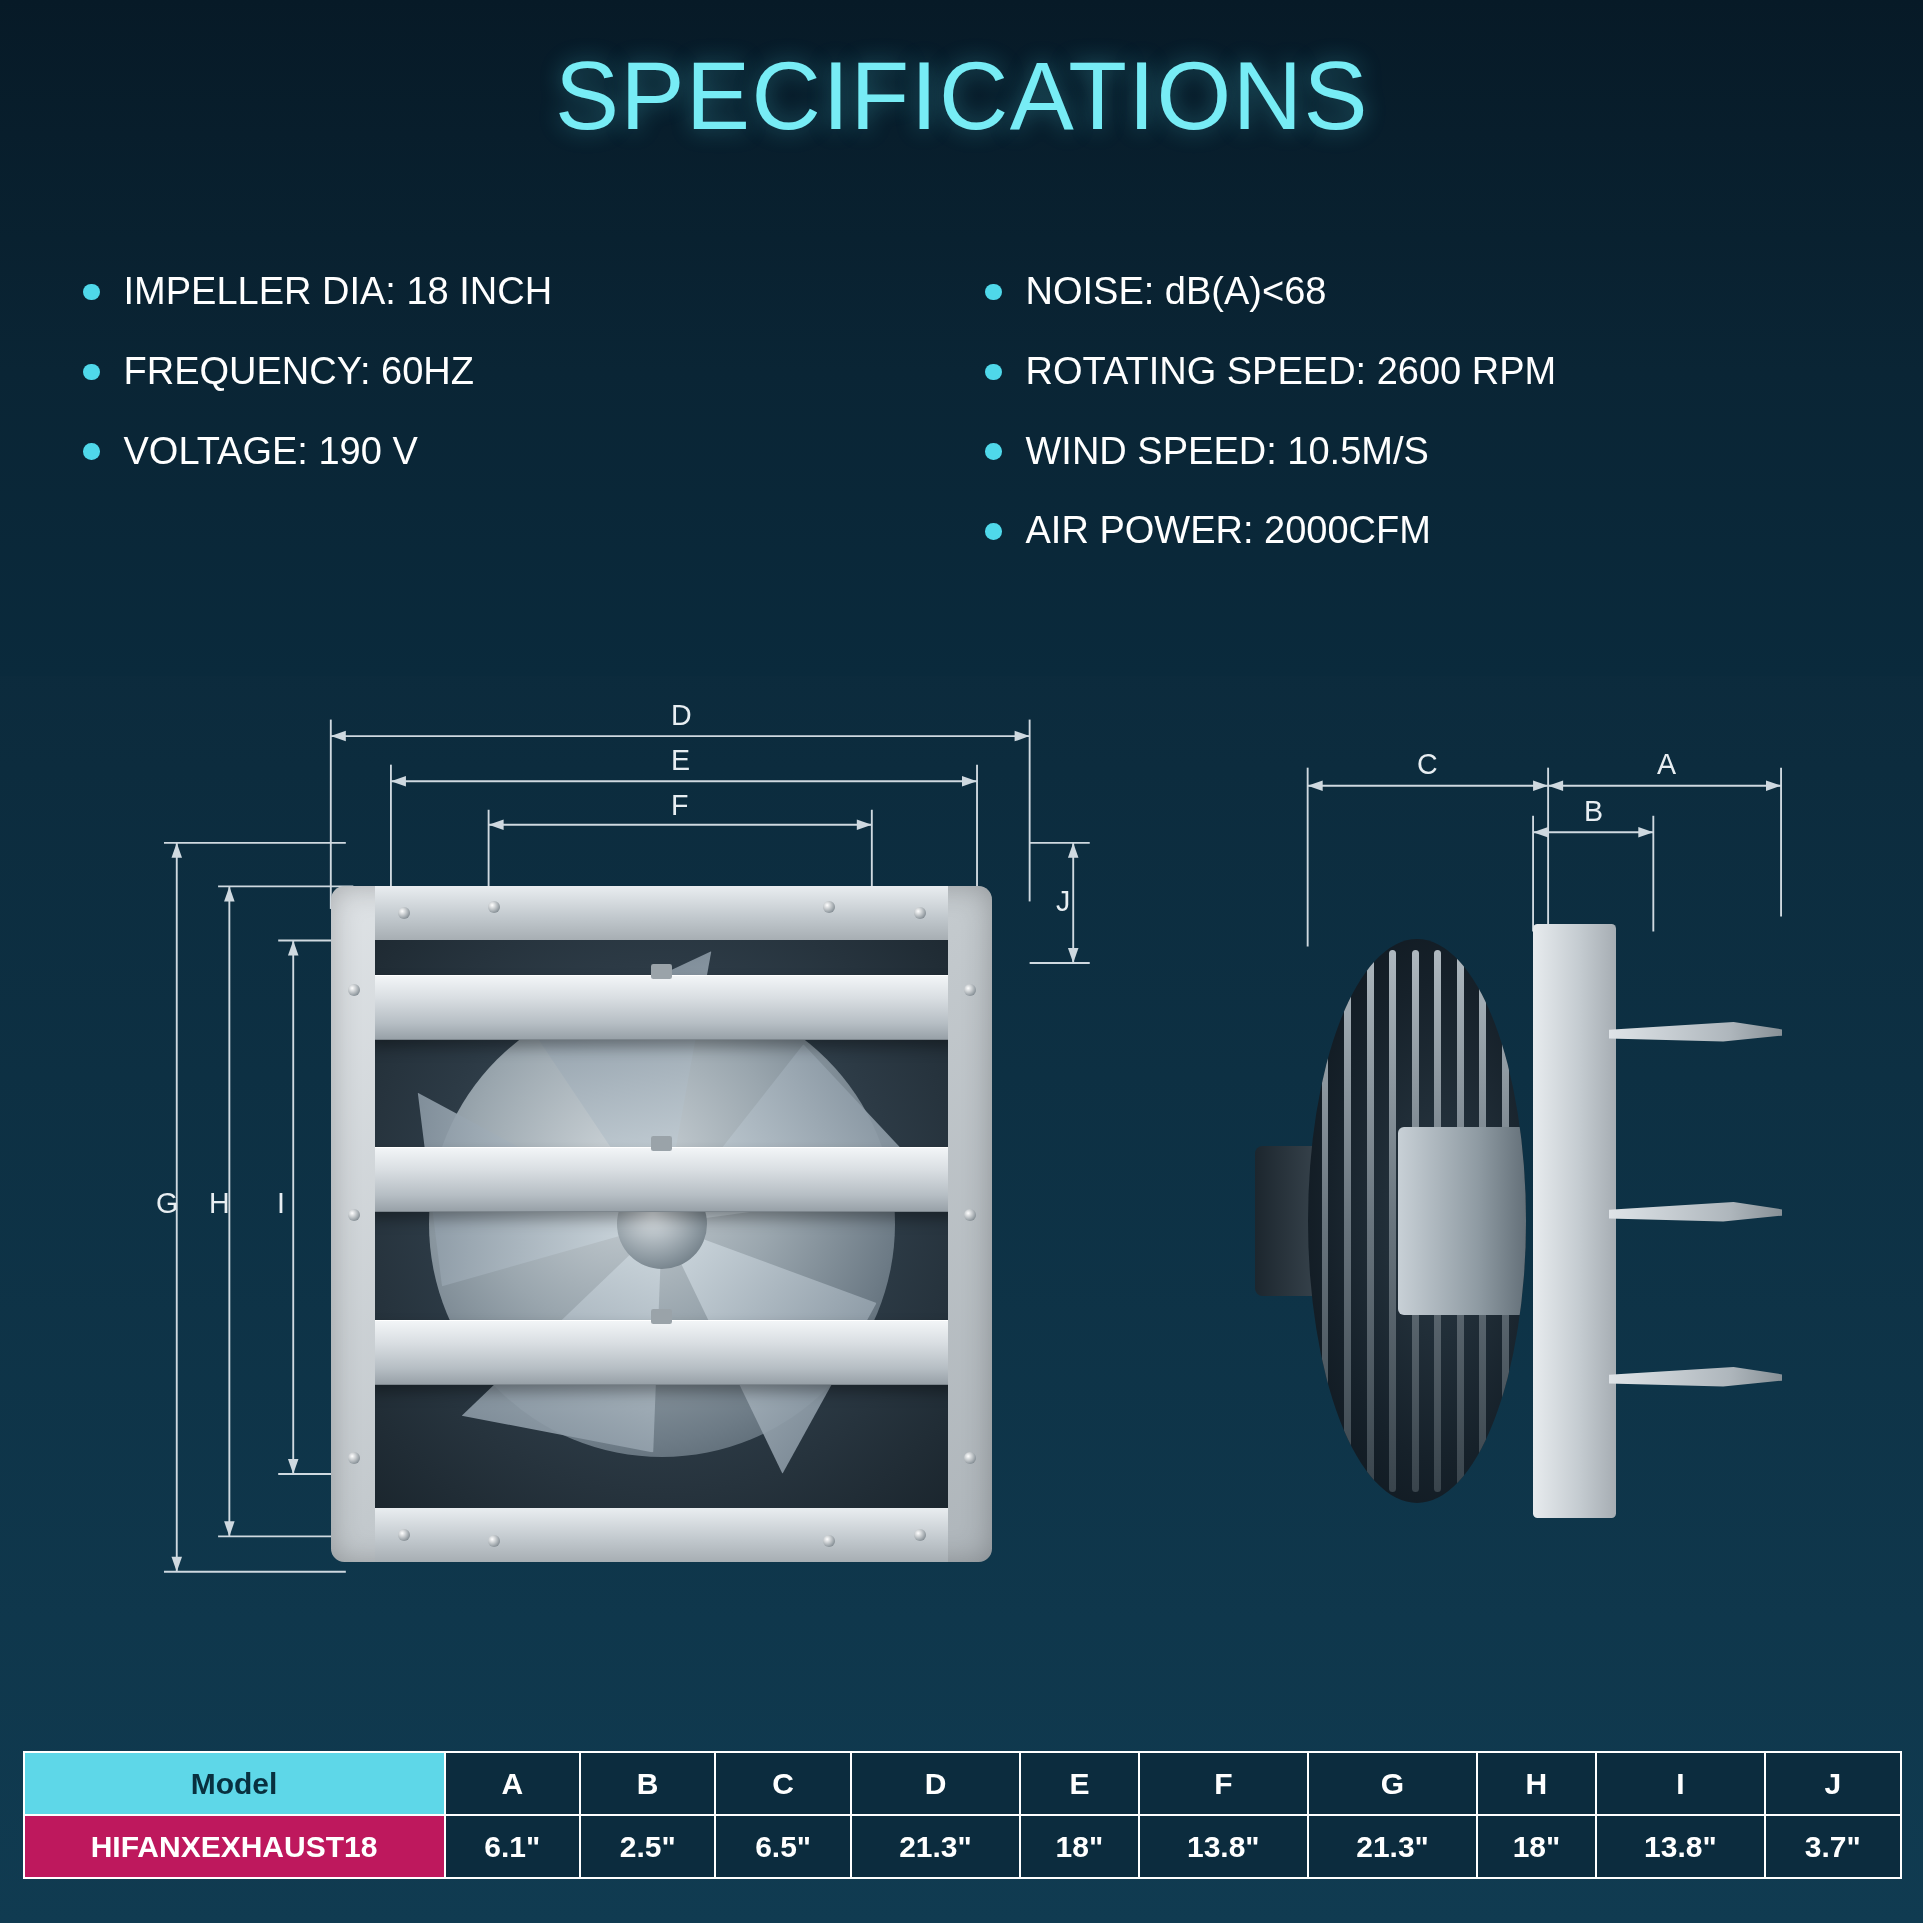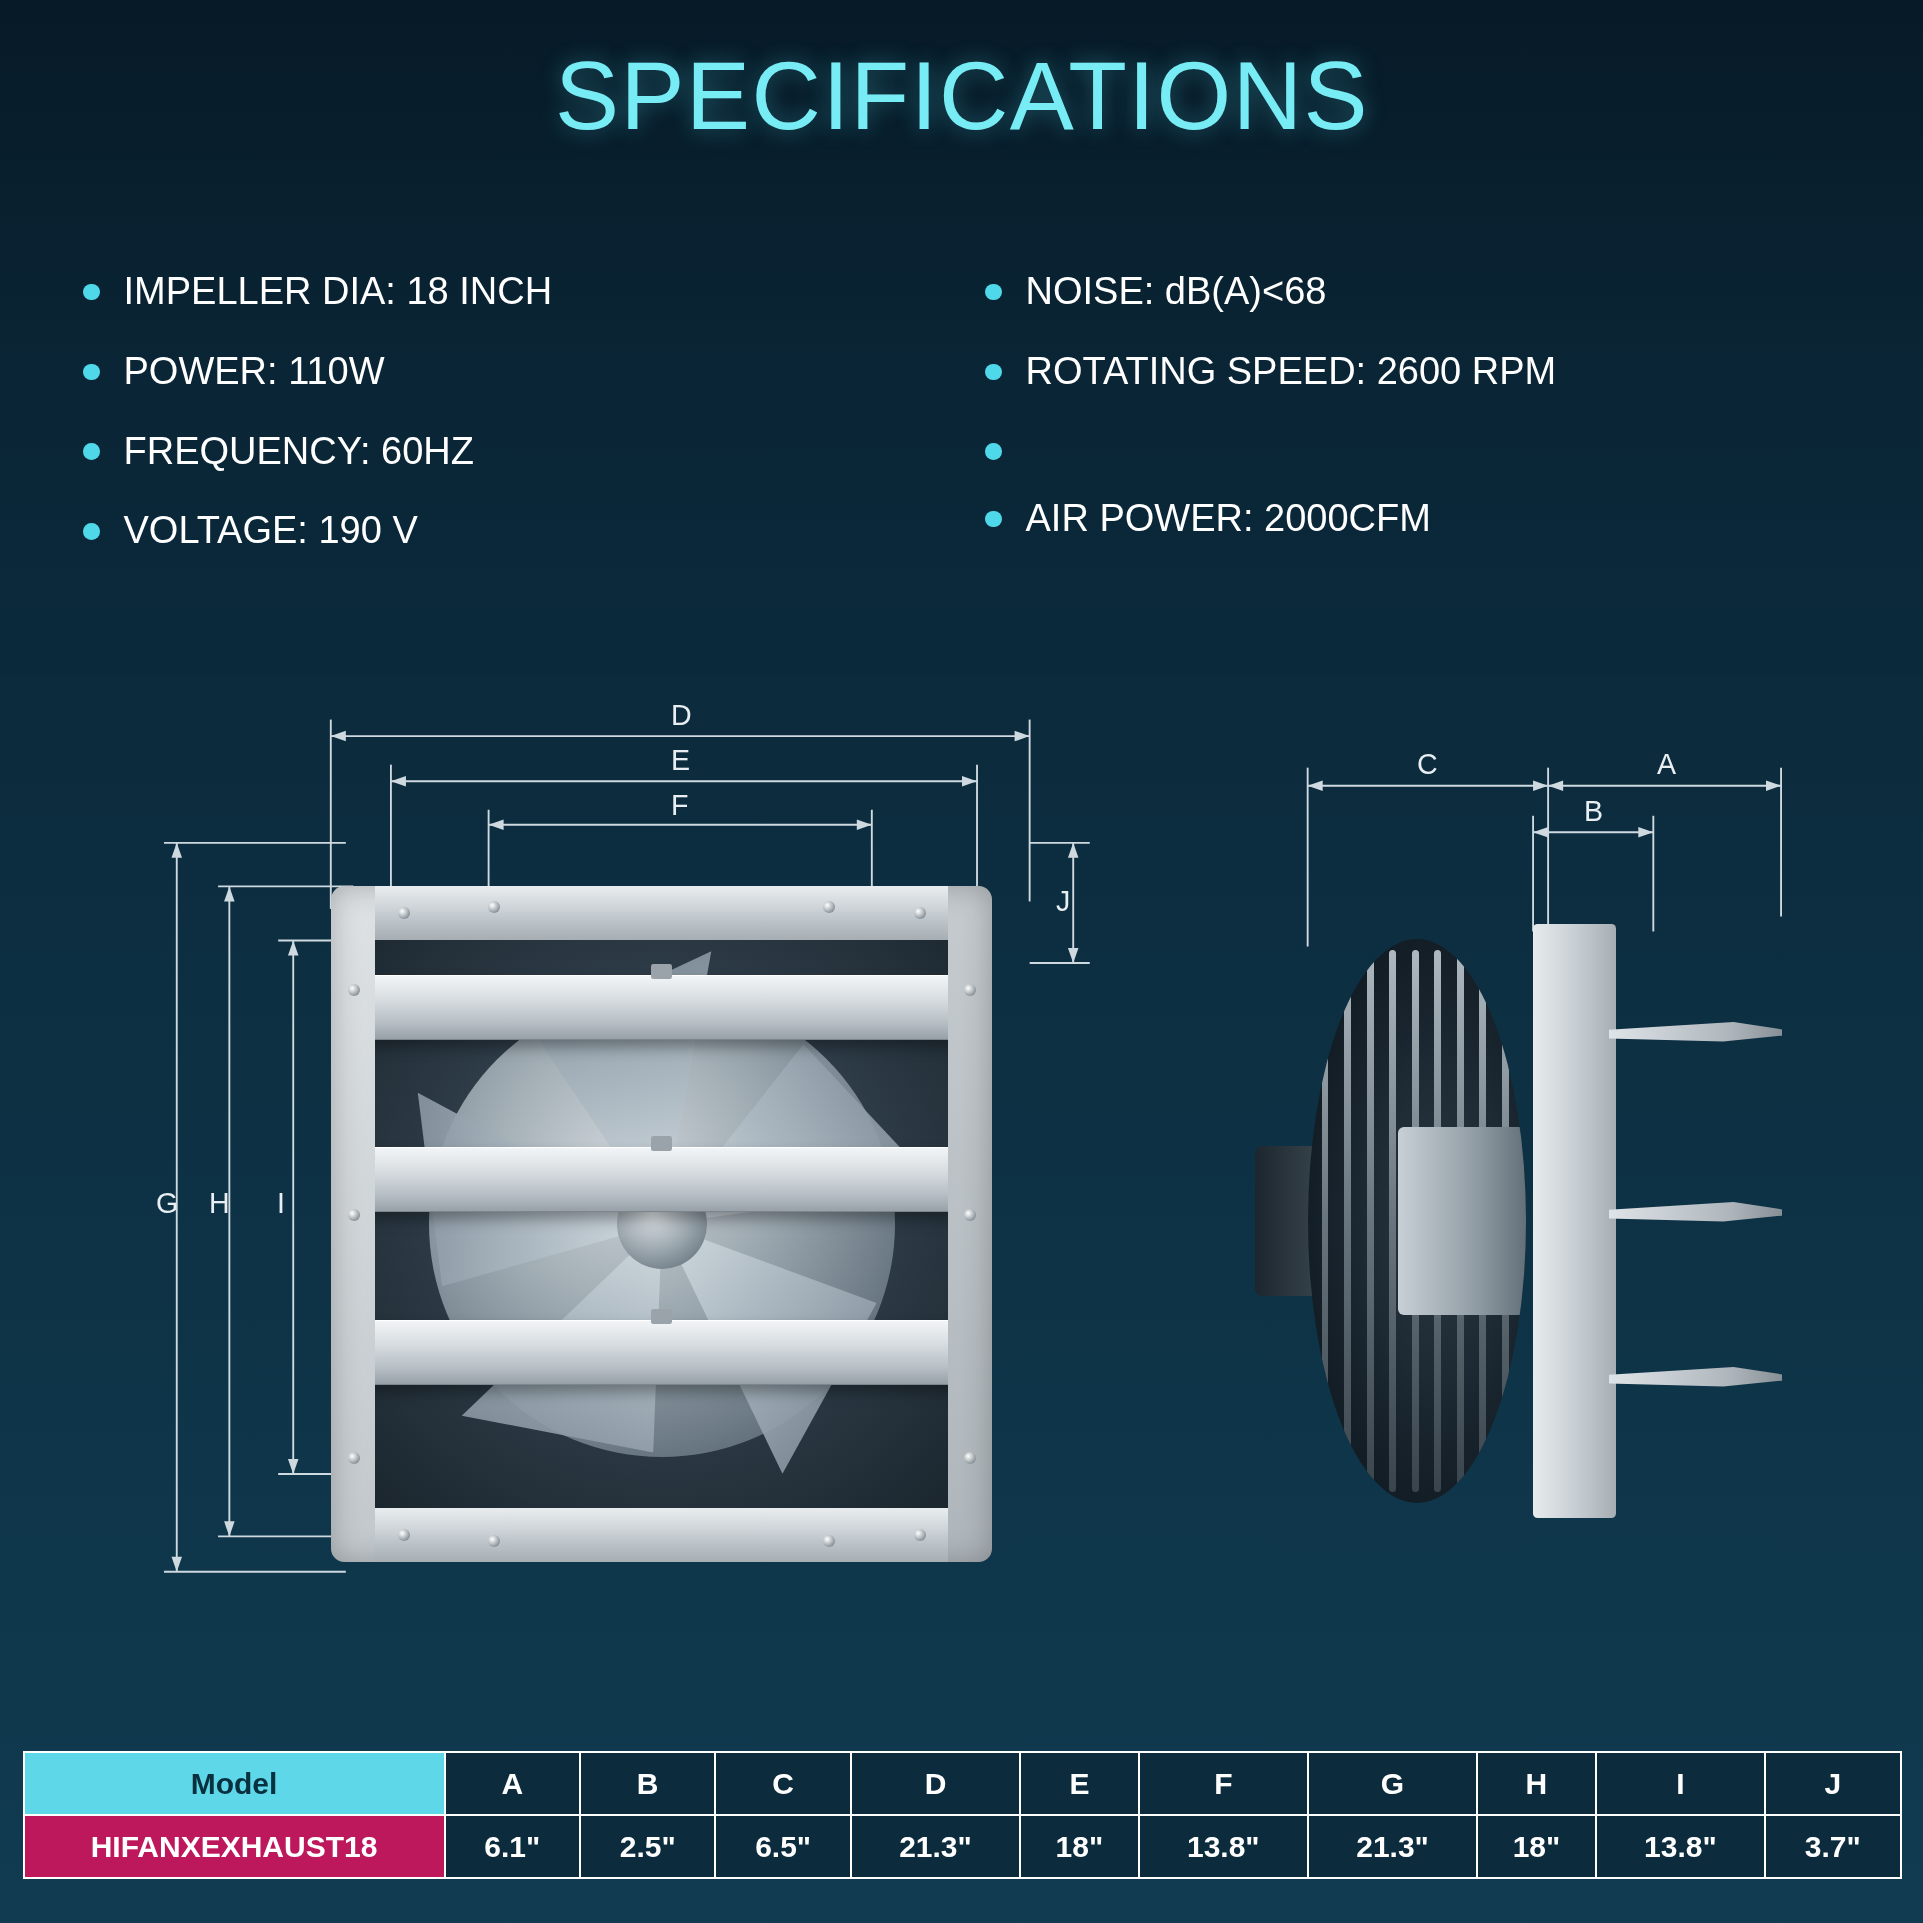--- a/index.html
+++ b/index.html
@@ -231,43 +231,40 @@
     <div class="spec-title">SPECIFICATIONS</div>
 
     <div class="spec-cols">
       <div class="spec-col">
         <div class="spec-item">
           <span class="spec-bullet"></span>
           <span>IMPELLER DIA: 18 INCH</span>
         </div>
         <div class="spec-item">
           <span class="spec-bullet"></span>
-          <span>POWER: 110W</span>
-        </div>
-        <div class="spec-item">
-          <span class="spec-bullet"></span>
           <span>FREQUENCY: 60HZ</span>
         </div>
         <div class="spec-item">
           <span class="spec-bullet"></span>
           <span>VOLTAGE: 190 V</span>
         </div>
       </div>
 
       <div class="spec-col right">
         <div class="spec-item">
           <span class="spec-bullet"></span>
           <span>NOISE: dB(A)&lt;68</span>
         </div>
         <div class="spec-item">
           <span class="spec-bullet"></span>
           <span>ROTATING SPEED: 2600 RPM</span>
         </div>
         <div class="spec-item">
           <span class="spec-bullet"></span>
+          <span>WIND SPEED: 10.5M/S</span>
         </div>
         <div class="spec-item">
           <span class="spec-bullet"></span>
           <span>AIR POWER: 2000CFM</span>
         </div>
       </div>
     </div>
   </div>
 
   <div class="diagram">

